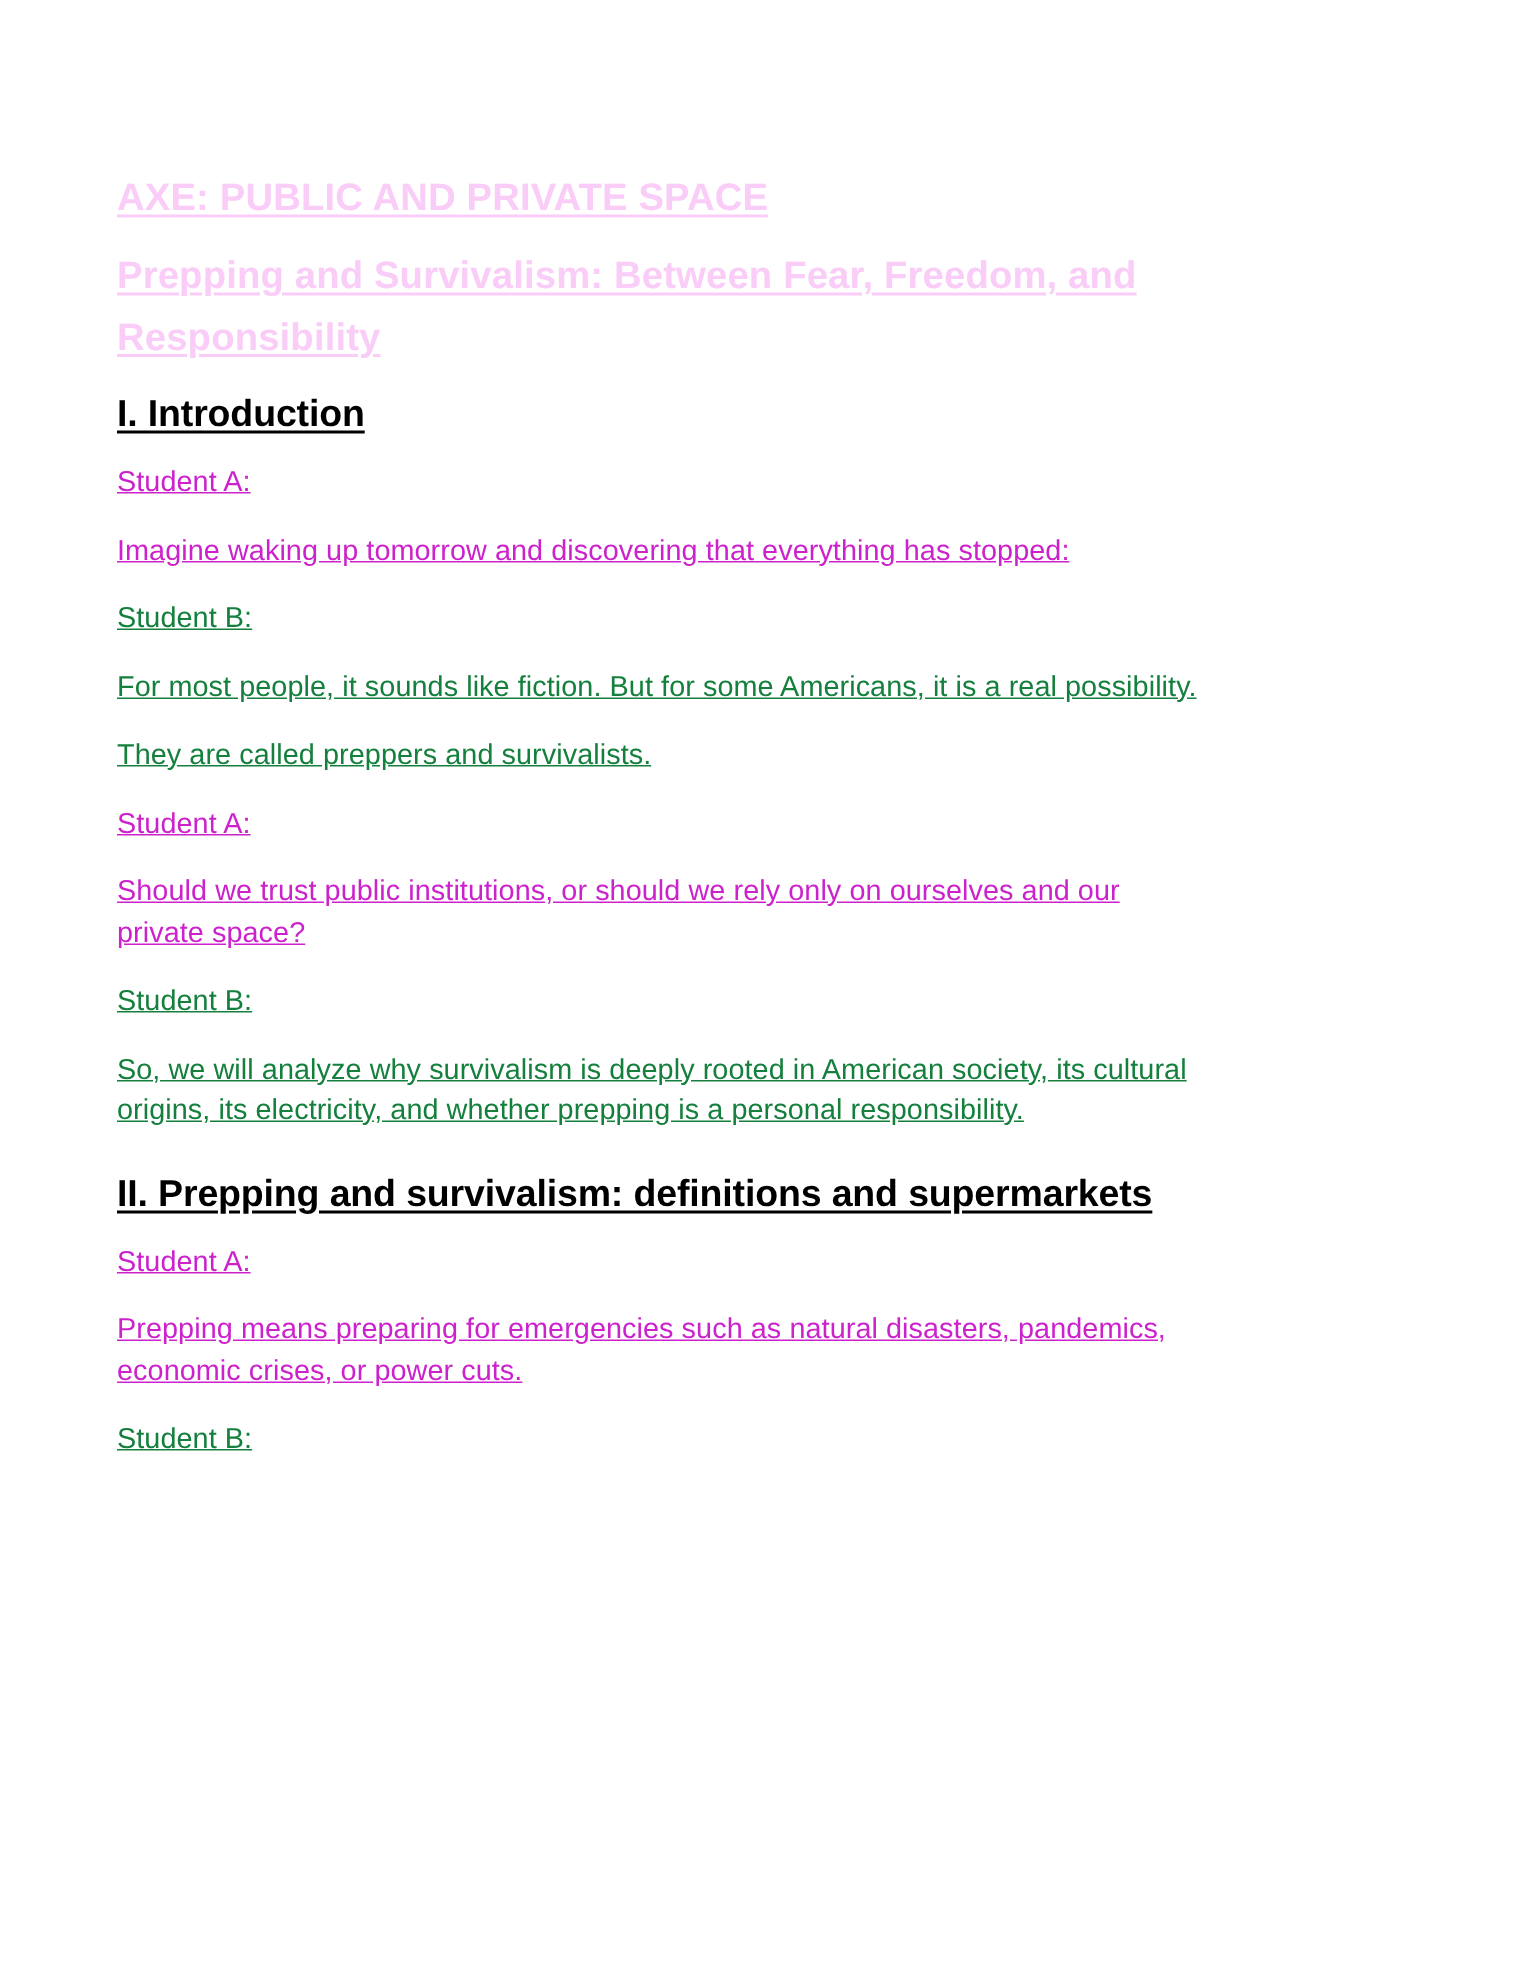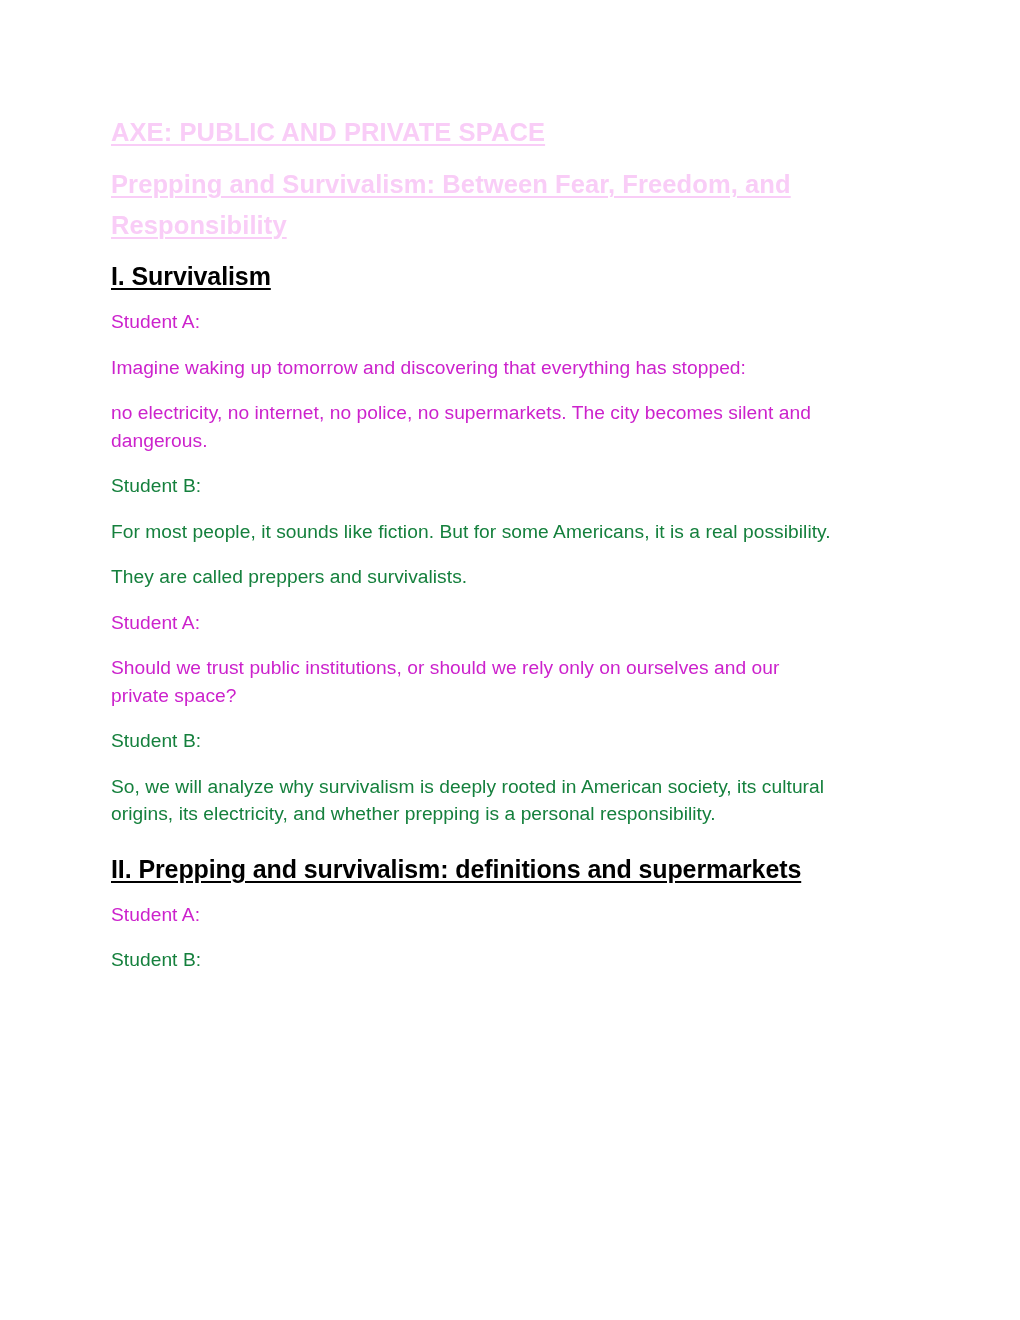--- a/index.html
+++ b/index.html
@@ -14,21 +14,21 @@
     -webkit-font-smoothing: antialiased;
     overflow: hidden;
   }
 
   .page {
     position: relative;
     width: 1020px;
     height: 1320px;
     background: #ffffff;
     box-sizing: border-box;
-    padding: 112px 150px 0 111px;
+    padding: 112px 150px 0 78px;
   }
 
   .doc-body {
     width: 722px;
   }
 
   
   .doc-title {
     color: #f9cdf7;
     font-weight: bold;
@@ -66,53 +66,54 @@
   .heading-1 { margin: 7px 0 14px 0; }
   .heading-2 { margin: 24px 0 14px 0; }
   .heading-3 { margin: 21px 0 14px 0; }
 
   
   .para {
     font-size: 19.2px;
     line-height: 27.5px;
     margin: 0 0 18px 0;
     letter-spacing: 0.05px;
+    text-decoration: underline;
   }
   .para:last-child { margin-bottom: 0; }
 
   .speaker-a { color: #cc22cc; }
   .speaker-b { color: #15803d; }
 </style>
 </head>
 <body>
 
 <div class="page">
   <div class="doc-body">
 
     <div class="doc-title doc-title-main"><span class="u">AXE: PUBLIC AND PRIVATE SPACE</span></div>
 
     <div class="doc-title doc-subtitle"><span class="u">Prepping and Survivalism: Between Fear, Freedom, and Responsibility</span></div>
 
-    <div class="heading heading-1"><span class="u">I. Survivalism</span></div>
+    <div class="heading heading-1"><span class="u">I. Introduction</span></div>
 
     <p class="para speaker-a">Student A:</p>
     <p class="para speaker-a">Imagine waking up tomorrow and discovering that everything has stopped:</p>
-    <p class="para speaker-a">no electricity, no internet, no police, no supermarkets. The city becomes silent and dangerous.</p>
 
     <p class="para speaker-b">Student B:</p>
     <p class="para speaker-b">For most people, it sounds like fiction. But for some Americans, it is a real possibility.</p>
     <p class="para speaker-b">They are called preppers and survivalists.</p>
 
     <p class="para speaker-a">Student A:</p>
     <p class="para speaker-a">Should we trust public institutions, or should we rely only on ourselves and our private space?</p>
 
     <p class="para speaker-b">Student B:</p>
     <p class="para speaker-b">So, we will analyze why survivalism is deeply rooted in American society, its cultural origins, its electricity, and whether prepping is a personal responsibility.</p>
 
     <div class="heading heading-2"><span class="u">II. Prepping and survivalism: definitions and supermarkets</span></div>
 
 
     <p class="para speaker-a">Student A:</p>
+    <p class="para speaker-a">Prepping means preparing for emergencies such as natural disasters, pandemics, economic crises, or power cuts.</p>
 
     <p class="para speaker-b">Student B:</p>
 
   </div>
 </div>
 
 </body></html>

